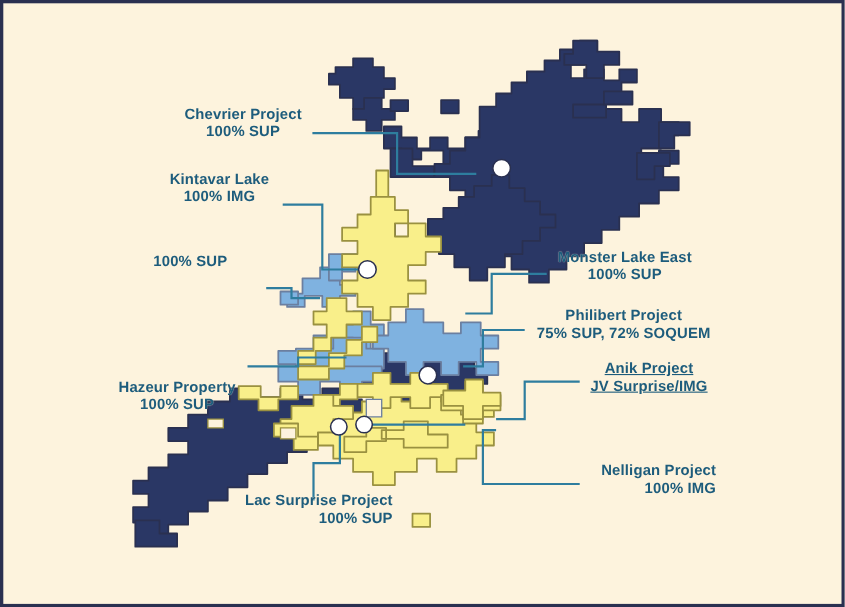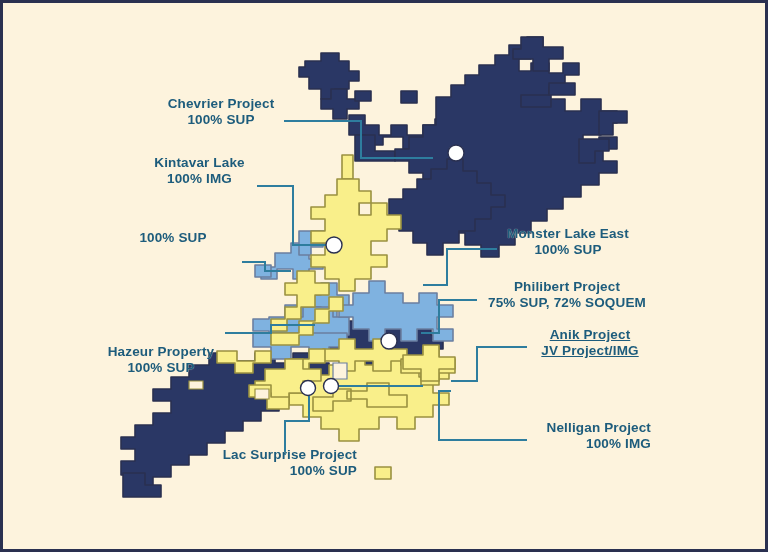--- a/index.html
+++ b/index.html
@@ -231,21 +231,21 @@
     <span class="label-sub">100% SUP</span>
   </div>
 
   <div class="label-group la-center" style="left:476px; top:276px; width:176px;">
     <span class="label-name">Philibert Project</span>
     <span class="label-sub">75% SUP, 72% SOQUEM</span>
   </div>
 
   <div class="label-group la-center" style="left:524px; top:324px; width:126px;text-decoration:underline;">
     <span class="label-name">Anik Project</span>
-    <span class="label-sub">JV Project/IMG</span>
+    <span class="label-sub">JV Surprise/IMG</span>
   </div>
 
   <div class="label-group la-center" style="left:524px; top:417px; width:124px;text-align:right;">
     <span class="label-name">Nelligan Project</span>
     <span class="label-sub">100% IMG</span>
   </div>
 
   <div class="label-group la-center" style="left:208px; top:444px; width:146px;text-align:right;">
     <span class="label-name">Lac Surprise Project</span>
     <span class="label-sub">100% SUP</span>

